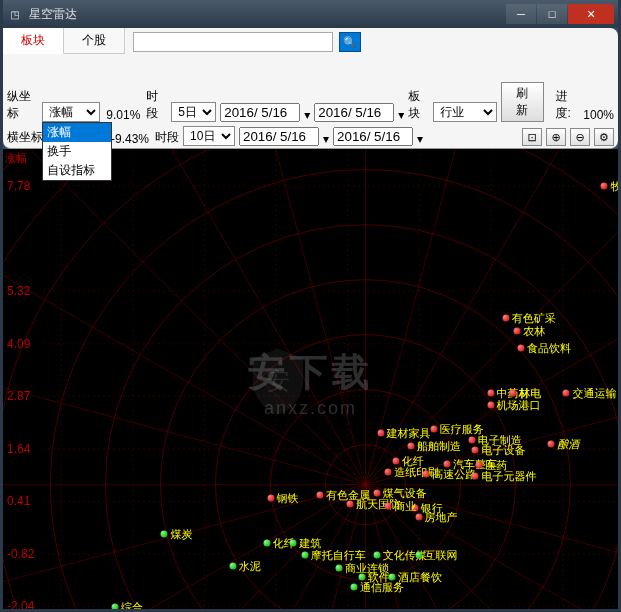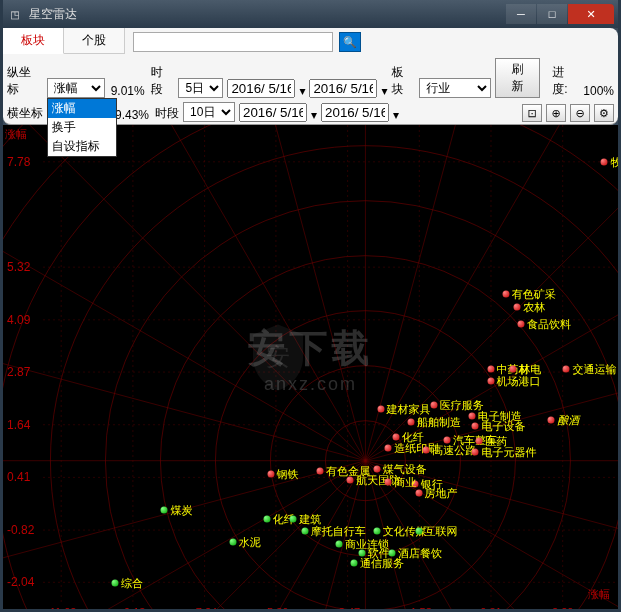--- a/index.html
+++ b/index.html
@@ -13,29 +13,29 @@
 .toolbar { background:#f5f5f5; border-bottom:1px solid #999;border-radius:8px; }
 .tabs { display:flex; height:26px; border-bottom:1px solid #ccc; background:#eee; }
 .tab { padding:4px 18px; font-size:12px; border-right:1px solid #ccc; background:#f8f8f8; cursor:pointer; }
 .tab.active { color:#c00; background:#fff; border-bottom:1px solid #fff; margin-bottom:-1px; }
 .searchrow { display:flex; align-items:center; padding:4px 8px; gap:6px; }
 .searchrow input[type=text] { width:200px; height:20px; border:1px solid #aaa; font-size:12px; padding:0 4px; }
 .sbtn { width:22px; height:20px; background:#0078d7; color:#fff; display:flex; align-items:center; justify-content:center; font-size:11px; border:1px solid #005090; cursor:pointer; }
 .ctlrow { display:flex; align-items:flex-end; padding:2px 4px; gap:4px; font-size:12px; }
 .ctlrow label { font-size:12px; }
 .ctlrow select, .ctlrow input[type=text].date { height:20px; font-size:12px; border:1px solid #888; background:#fff; }
-.ctlrow input.date { width:68px; padding:0 2px; }
+.ctlrow input.date { width:80px; padding:0 2px; }
 .ctlrow select { padding:0 2px; }
 .dropdown { position:relative; }
 .dropdown select { width:58px; }
 .ddopen { position:absolute; top:20px; left:0; width:70px; background:#fff; border:1px solid #333; z-index:100; font-size:12px; }
 .ddopen div { padding:1px 4px; }
 .ddopen div.sel { background:#0078d7; color:#fff; }
 .pct { color:#000; padding:0 2px; }
-.btn { padding:2px 10px; border:1px solid #888; background:linear-gradient(#fff,#ddd); font-size:12px; cursor:pointer; }
+.btn { padding:2px 10px; border:1px solid #888; background:linear-gradient(#fff,#ddd); font-size:12px; cursor:pointer;margin-top:24px; }
 .iconbtn { width:20px; height:18px; border:1px solid #888; background:linear-gradient(#fff,#e0e0e0); display:flex; align-items:center; justify-content:center; font-size:11px; cursor:pointer; }
 .chart { position:relative; width:615px; height:495px; background:#000; overflow:hidden; }
 .chart svg { position:absolute; top:0; left:0; }
 .axis-label-y { position:absolute; left:2px; top:2px; color:#b00; font-size:11px; }
 .axis-label-x { position:absolute; right:8px; bottom:18px; color:#b00; font-size:11px; }
 .ytick { position:absolute; left:4px; color:#b00; font-size:12px; transform:translateY(-50%); }
 .xtick { position:absolute; bottom:2px; color:#b00; font-size:11px; transform:translateX(-50%); }
 .pt { position:absolute; width:7px; height:7px; border-radius:50%; transform:translate(-50%,-50%); }
 .pt.red { background:radial-gradient(circle at 30% 30%,#ff8080,#c00000); }
 .pt.grn { background:radial-gradient(circle at 30% 30%,#80ff80,#00a000); }

